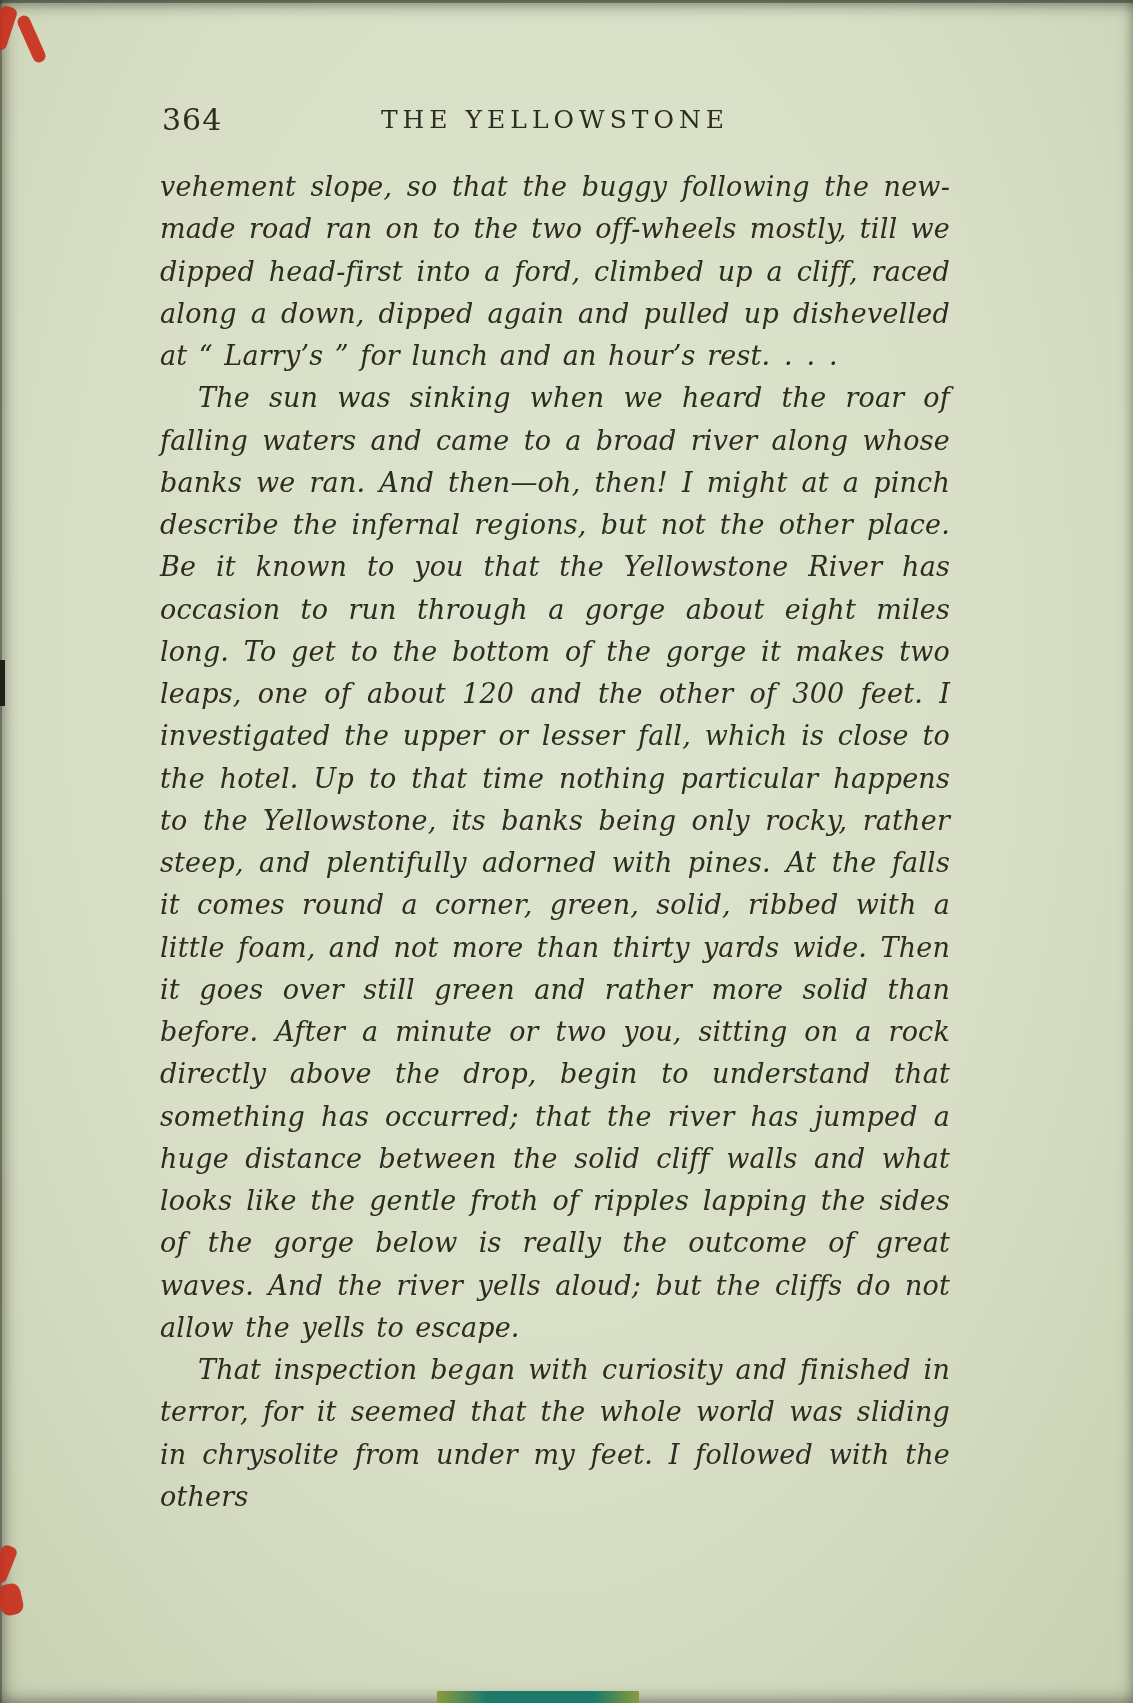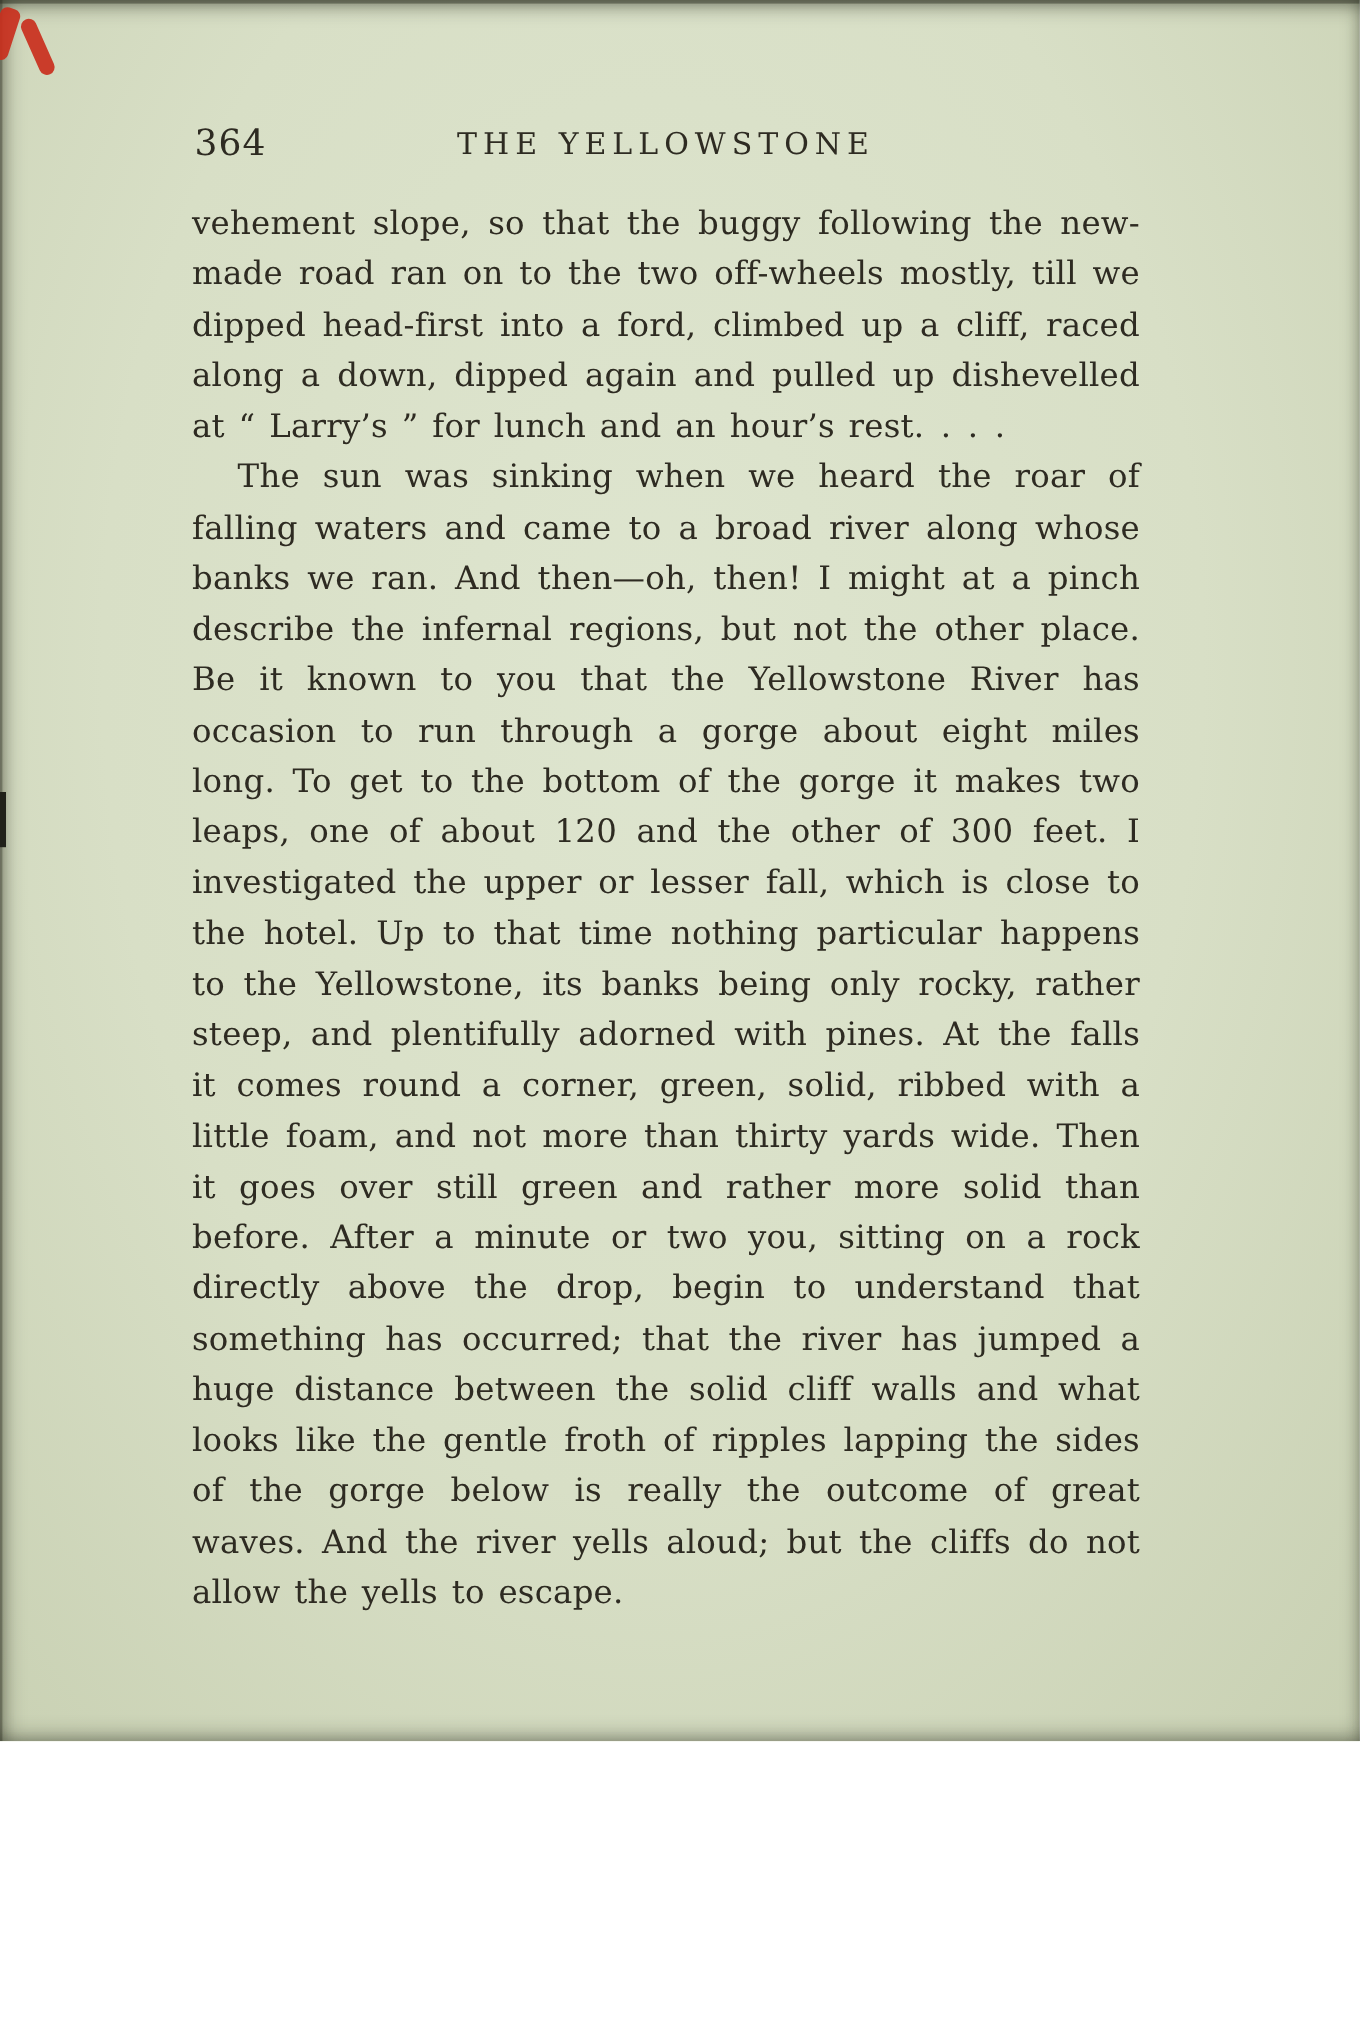--- a/index.html
+++ b/index.html
@@ -2,21 +2,21 @@
 <html style="--paper: #d8dfc6; --paper-light: #dee5cf; --paper-dark: #c8d0b2; --ink: #2e2b22; --red-ink: #c92f1d; --teal: #1d7a6b; --olive: #8a9a3c; --edge-dark: #20201a;"><head>
 <meta charset="utf-8">
 <style>
   * { margin: 0; padding: 0; box-sizing: border-box; }
   html, body { width: 1133px; height: 1703px; }
   body { font-family: "DejaVu Serif", "Liberation Serif", serif; }
 
   .page {
     position: relative;
     width: 1133px;
-    height: 1451px;
+    height: 1703px;
     overflow: hidden;
     background: radial-gradient(ellipse at 48% 38%,
       var(--paper-light, #dee5cf) 0%,
       var(--paper, #d8dfc6) 55%,
       var(--paper-dark, #c8d0b2) 100%);
     box-shadow:
       inset 0 12px 16px -8px rgba(35,38,25,0.55),
       inset 12px 0 18px -10px rgba(35,38,25,0.50),
       inset -9px 0 16px -10px rgba(35,38,25,0.35),
       inset 0 -12px 18px -10px rgba(35,38,25,0.45);
@@ -48,21 +48,21 @@
     letter-spacing: 5px;
     padding-top: 5px;
   }
 
   .body-text {
     font-size: 27px;
     line-height: 1.565;
     word-spacing: 0.10em;
     letter-spacing: 0.2px;
   }
-  .para { text-align: justify; }
+  .para { text-align: justify; font-style: italic; }
   .para.indent { text-indent: 38px; }
 
   
   .mark { position: absolute; }
   .red  { background: var(--red-ink, #c92f1d); border-radius: 6px; opacity: 0.92; }
   .red-top-a { left: -5px;  top: 6px;    width: 17px; height: 44px; transform: rotate(18deg); }
   .red-top-b { left: 25px;  top: 14px;   width: 13px; height: 50px; transform: rotate(-24deg); border-radius: 7px; }
   .red-bot-a { left: -4px;  top: 1545px; width: 16px; height: 38px; transform: rotate(22deg); }
   .red-bot-b { left: -1px;  top: 1584px; width: 23px; height: 31px; transform: rotate(-12deg); border-radius: 9px; }
   .teal-strip {
@@ -84,20 +84,21 @@
 
   <div class="content">
     <div class="header-row">
       <span class="page-num">364</span>
       <span class="running-title">THE YELLOWSTONE</span>
     </div>
 
     <div class="body-text">
       <p class="para">vehement slope, so that the buggy following the new-made road ran on to the two off-wheels mostly, till we dipped head-first into a ford, climbed up a cliff, raced along a down, dipped again and pulled up dishevelled at “ Larry’s ” for lunch and an hour’s rest. . . .</p>
       <p class="para indent">The sun was sinking when we heard the roar of falling waters and came to a broad river along whose banks we ran.  And then—oh, then!  I might at a pinch describe the infernal regions, but not the other place.  Be it known to you that the Yellowstone River has occasion to run through a gorge about eight miles long.  To get to the bottom of the gorge it makes two leaps, one of about 120 and the other of 300 feet.  I investigated the upper or lesser fall, which is close to the hotel.  Up to that time nothing particular happens to the Yellowstone, its banks being only rocky, rather steep, and plentifully adorned with pines.  At the falls it comes round a corner, green, solid, ribbed with a little foam, and not more than thirty yards wide.  Then it goes over still green and rather more solid than before.  After a minute or two you, sitting on a rock directly above the drop, begin to understand that something has occurred; that the river has jumped a huge distance between the solid cliff walls and what looks like the gentle froth of ripples lapping the sides of the gorge below is really the outcome of great waves.  And the river yells aloud; but the cliffs do not allow the yells to escape.</p>
+      <p class="para indent">That inspection began with curiosity and finished in terror, for it seemed that the whole world was sliding in chrysolite from under my feet.  I followed with the others</p>
     </div>
   </div>
 
   <div class="mark top-line"></div>
   <div class="mark left-line"></div>
   <div class="mark red red-top-a"></div>
   <div class="mark red red-top-b"></div>
   <div class="mark red red-bot-a"></div>
   <div class="mark red red-bot-b"></div>
   <div class="mark teal-strip"></div>

